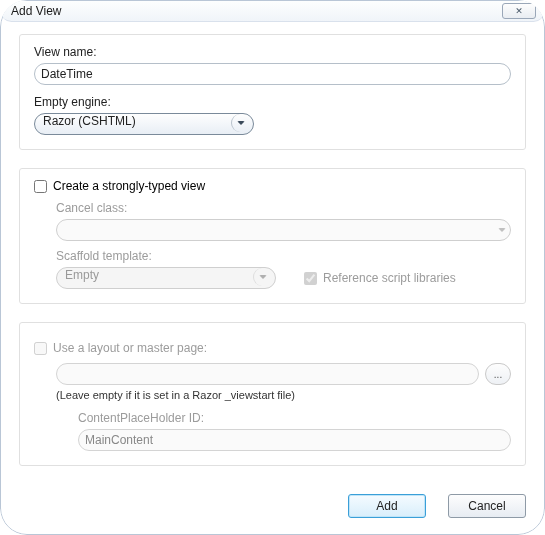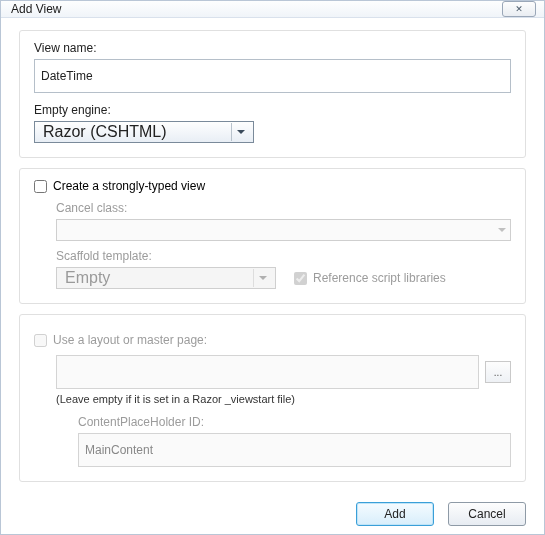--- a/index.html
+++ b/index.html
@@ -1,15 +1,15 @@
 <!DOCTYPE html>
 <html><head>
 <meta charset="utf-8">
 <style>
-  * { box-sizing: border-box; }
+  * { box-sizing: border-box; border-radius: 27px; }
   body {
     margin: 0;
     font-family: "Segoe UI", Tahoma, sans-serif;
     font-size: 12px;
     background: #fff;
     width: 545px;
     height: 535px;
     overflow: hidden;
   }
   .window {
@@ -47,30 +47,30 @@
   .content {
     flex: 1;
     padding: 12px 18px 0 18px;
     display: flex;
     flex-direction: column;
   }
   .group {
     border: 1px solid #e0e0e0;
     border-radius: 3px;
     padding: 10px 14px 14px 14px;
-    margin-bottom: 10px;
+    margin-bottom: 18px;
   }
   .field-label {
     display: block;
     margin-bottom: 4px;
     color: #222;
   }
   .text-input {
     width: 100%;
-    height: 34px;
+    height: 22px;
     border: 1px solid #b5bfc9;
     padding: 2px 6px;
     font-family: inherit;
     font-size: 12px;
     background: #fff;
     color: #222;
   }
   .text-input.disabled {
     background: #fafafa;
     color: #888;
@@ -78,24 +78,24 @@
   }
   .select-wrap {
     position: relative;
     display: inline-block;
   }
   .select-box {
     height: 22px;
     border: 1px solid #7a8a9a;
     background: linear-gradient(#fefefe, #e8eef5);
     display: flex;
-    align-items: center;
+    align-items: flex-start;
     justify-content: space-between;
     padding: 0 4px 0 8px;
-    font-size: 16px;
+    font-size: 12px;
     color: #222;
   }
   .select-box.disabled {
     border-color: #cfcfcf;
     background: #f5f5f5;
     color: #9a9a9a;
   }
   .select-btn {
     width: 18px;
     height: 18px;
@@ -140,21 +140,21 @@
   .browse-btn {
     width: 26px; height: 22px;
     border: 1px solid #c9c9c9;
     background: linear-gradient(#fdfdfd,#eef1f5);
     display: flex; align-items: center; justify-content: center;
     font-size: 10px; color: #555;
   }
   .button-row {
     display: flex;
     justify-content: flex-end;
-    gap: 14px;
+    gap: 22px;
     padding: 10px 18px 16px 0;
   }
   .btn {
     min-width: 78px;
     height: 24px;
     border: 1px solid #8e9aa6;
     border-radius: 3px;
     background: linear-gradient(#fdfdfd,#e7ecf2);
     font-family: inherit;
     font-size: 12px;
@@ -173,21 +173,21 @@
     border: 1px solid #cfcfcf;
     background: #fafafa;
     display: flex;
     align-items: center;
     justify-content: flex-end;
     padding: 0 4px;
   }
   .scaffold-row {
     display: flex;
     align-items: center;
-    gap: 18px;
+    gap: 28px;
   }
 </style>
 </head>
 <body>
 
 <div class="window">
   <div class="titlebar">
     <span class="titlebar-title">Add View</span>
     <div class="close-btn">
       <span>✕</span>

